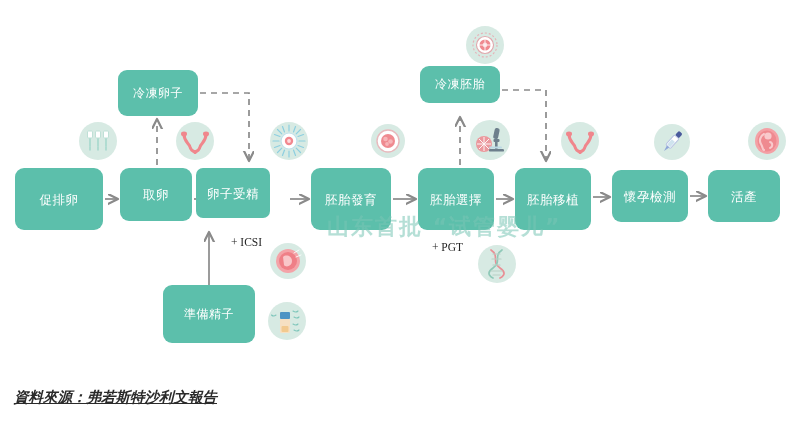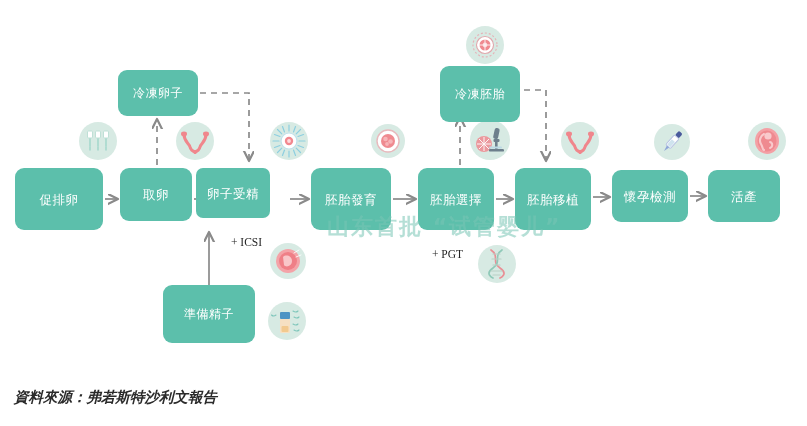--- a/index.html
+++ b/index.html
@@ -71,20 +71,21 @@
   .source{
     position:absolute;
     left:14px;top:388px;
     font-family:"DejaVu Serif","Liberation Serif",serif;
     font-style:italic;
     font-weight:bold;
     font-size:14.5px;
     color:#2b2b2b;
     white-space:nowrap;
     z-index:7;
+    text-decoration:underline;
   }
 </style>
 </head>
 <body>
 
 <div id="stage">
 
   <div class="conn" style="left:0;top:0;width:807px;height:426px;">
     <svg width="807" height="426" viewBox="0 0 807 426">
       <defs>
@@ -287,23 +288,23 @@
   <div class="node" style="left:15px;top:168px;width:88px;height:62px;">促排卵</div>
   <div class="node" style="left:120px;top:168px;width:72px;height:53px;">取卵</div>
   <div class="node" style="left:196px;top:168px;width:74px;height:50px;border-radius:7px;">卵子受精</div>
   <div class="node" style="left:418px;top:168px;width:76px;height:62px;">胚胎選擇</div>
   <div class="node" style="left:311px;top:168px;width:80px;height:62px;">胚胎發育</div>
   <div class="node" style="left:515px;top:168px;width:76px;height:62px;">胚胎移植</div>
   <div class="node" style="left:612px;top:170px;width:76px;height:52px;">懷孕檢測</div>
   <div class="node" style="left:708px;top:170px;width:72px;height:52px;">活產</div>
 
   <div class="node small" style="left:118px;top:70px;width:80px;height:46px;">冷凍卵子</div>
-  <div class="node small" style="left:420px;top:66px;width:80px;height:56px;margin-left:20px;">冷凍胚胎</div>
+  <div class="node small" style="left:420px;top:66px;width:80px;height:37px;">冷凍胚胎</div>
   <div class="node small" style="left:163px;top:285px;width:92px;height:58px;">準備精子</div>
 
   <div class="sublabel" style="left:231px;top:236px;">+ ICSI</div>
-  <div class="sublabel" style="left:432px;top:248px;">+ PGT</div>
+  <div class="sublabel" style="left:432px;top:241px;">+ PGT</div>
 
   <div class="watermark" style="left:299px;top:212px;margin-left:28px;">山东首批 “试管婴儿”</div>
 
   <div class="source">資料來源：弗若斯特沙利文報告</div>
 
 </div>
 
 </body></html>

